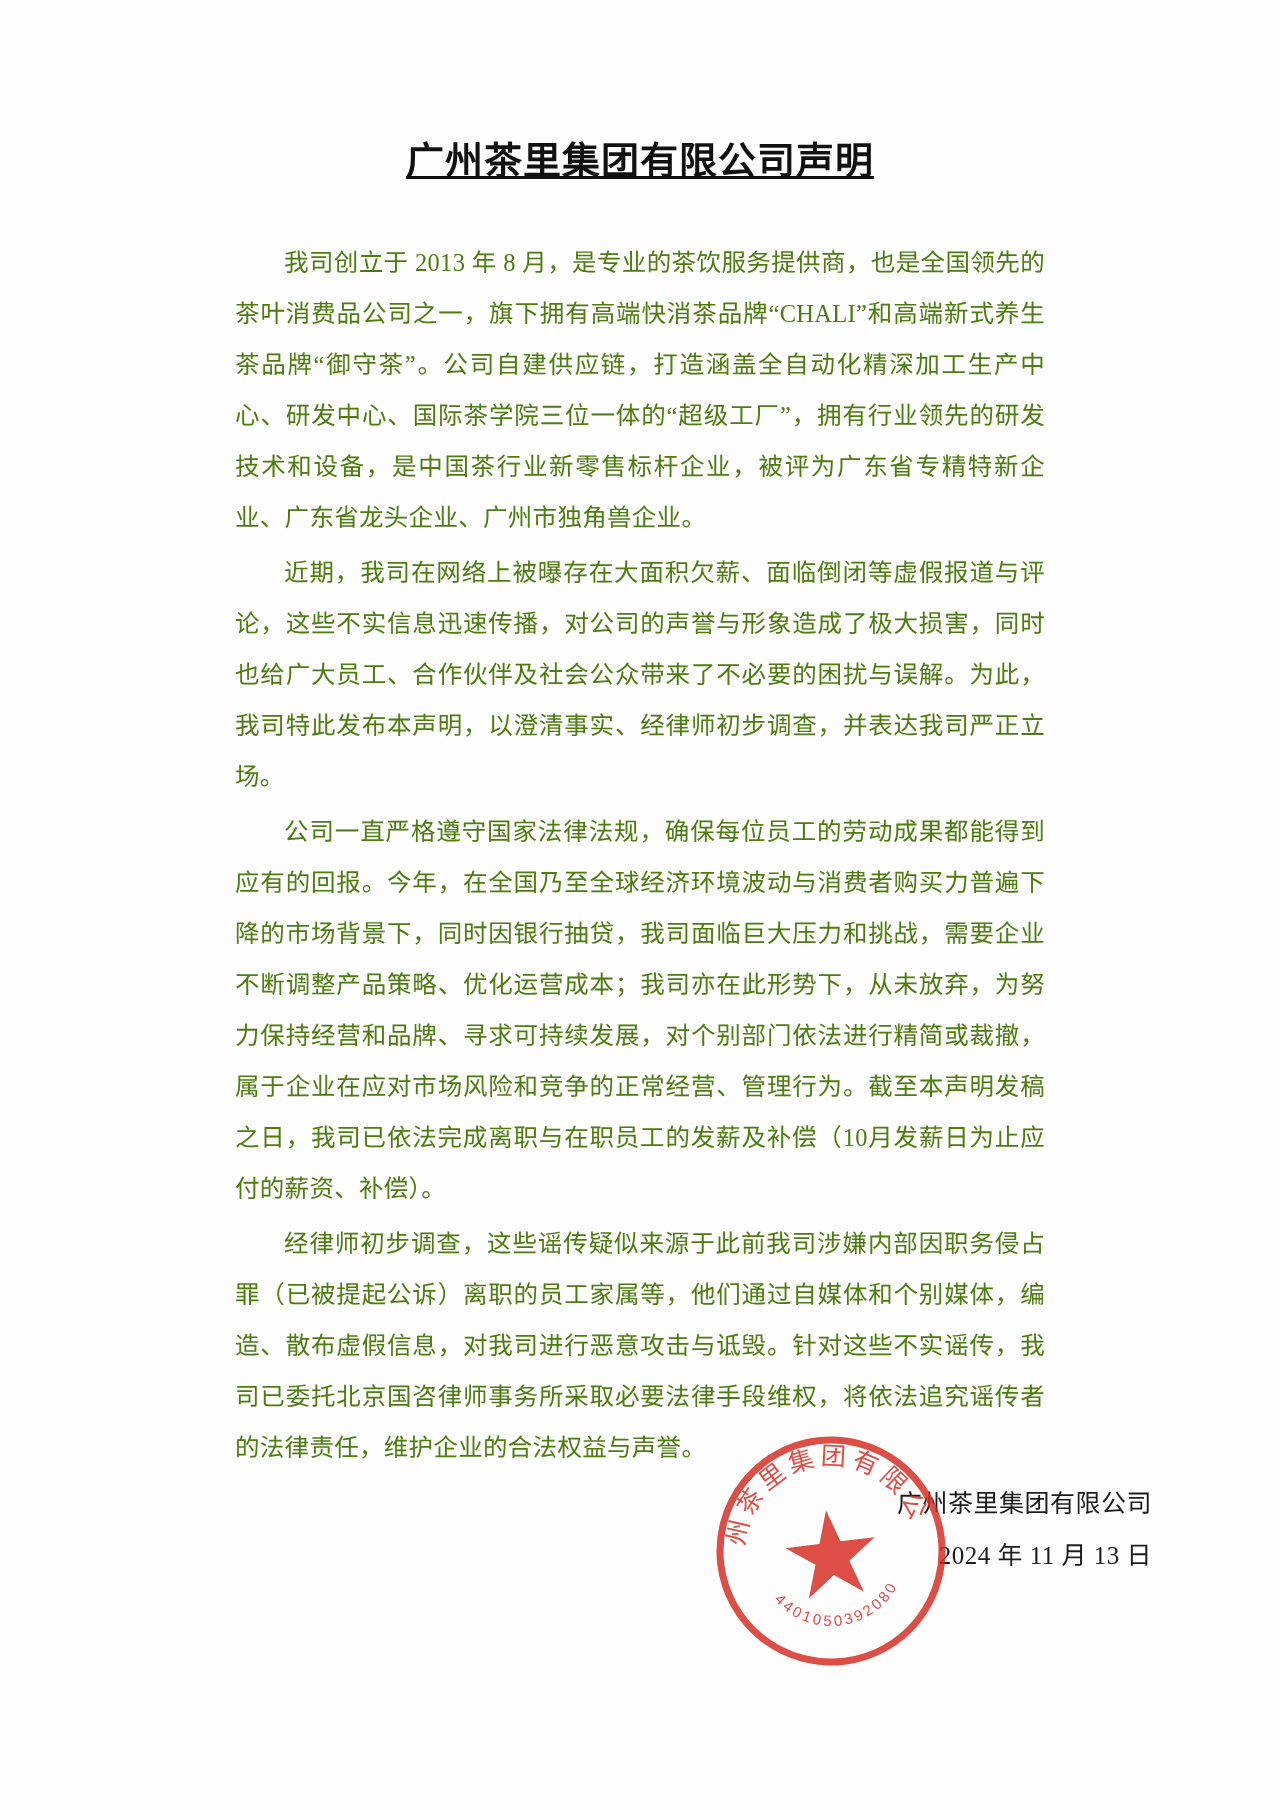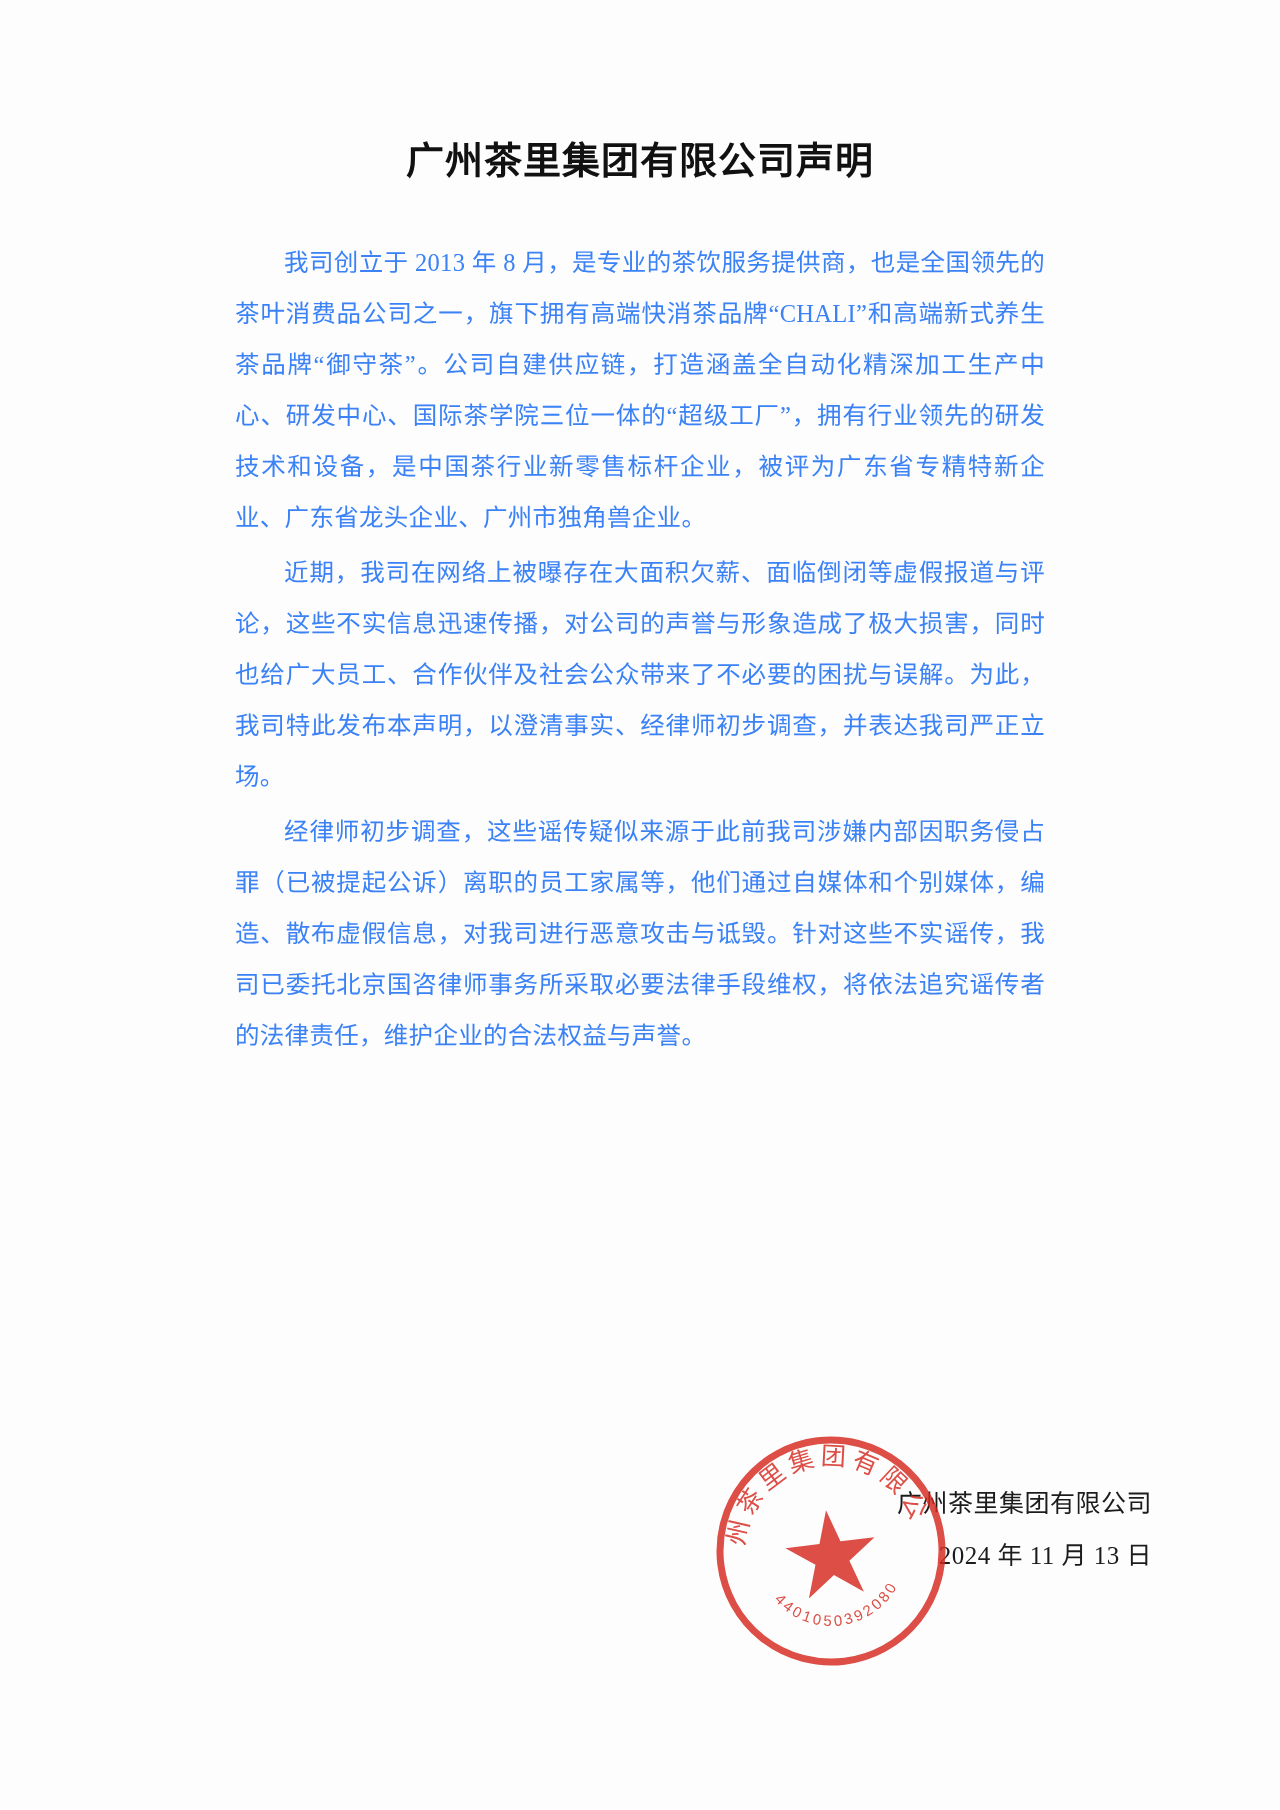--- a/index.html
+++ b/index.html
@@ -26,36 +26,37 @@
 
   .doc-title {
     text-align: center;
     font-size: 38px;
     font-weight: bold;
     letter-spacing: 1px;
     margin: 0;
     padding-top: 130px;
     color: #111;
     font-family: "Liberation Serif", "DejaVu Serif", serif;
+    text-decoration: underline;
   }
 
   .body-wrap {
     margin: 0 auto;
     width: 810px;
     padding-top: 52px;
   }
 
   .para {
     font-size: 24.5px;
     line-height: 51px;
     text-align: justify;
     text-justify: inter-ideograph;
     text-indent: 49px;
     margin: 0 0 4px 0;
-    color: #3b82f6;
+    color: #4d7c0f;
     letter-spacing: 0.3px;
   }
 
   
   .sign-block {
     position: absolute;
     right: 128px;
     top: 1478px;
     width: 420px;
     text-align: right;
@@ -88,20 +89,21 @@
 </head>
 <body>
 
 <div class="page">
 
   <h1 class="doc-title">广州茶里集团有限公司声明</h1>
 
   <div class="body-wrap">
     <p class="para">我司创立于 2013 年 8 月，是专业的茶饮服务提供商，也是全国领先的茶叶消费品公司之一，旗下拥有高端快消茶品牌“CHALI”和高端新式养生茶品牌“御守茶”。公司自建供应链，打造涵盖全自动化精深加工生产中心、研发中心、国际茶学院三位一体的“超级工厂”，拥有行业领先的研发技术和设备，是中国茶行业新零售标杆企业，被评为广东省专精特新企业、广东省龙头企业、广州市独角兽企业。</p>
     <p class="para">近期，我司在网络上被曝存在大面积欠薪、面临倒闭等虚假报道与评论，这些不实信息迅速传播，对公司的声誉与形象造成了极大损害，同时也给广大员工、合作伙伴及社会公众带来了不必要的困扰与误解。为此，我司特此发布本声明，以澄清事实、经律师初步调查，并表达我司严正立场。</p>
+    <p class="para">公司一直严格遵守国家法律法规，确保每位员工的劳动成果都能得到应有的回报。今年，在全国乃至全球经济环境波动与消费者购买力普遍下降的市场背景下，同时因银行抽贷，我司面临巨大压力和挑战，需要企业不断调整产品策略、优化运营成本；我司亦在此形势下，从未放弃，为努力保持经营和品牌、寻求可持续发展，对个别部门依法进行精简或裁撤，属于企业在应对市场风险和竞争的正常经营、管理行为。截至本声明发稿之日，我司已依法完成离职与在职员工的发薪及补偿（10月发薪日为止应付的薪资、补偿）。</p>
     <p class="para">经律师初步调查，这些谣传疑似来源于此前我司涉嫌内部因职务侵占罪（已被提起公诉）离职的员工家属等，他们通过自媒体和个别媒体，编造、散布虚假信息，对我司进行恶意攻击与诋毁。针对这些不实谣传，我司已委托北京国咨律师事务所采取必要法律手段维权，将依法追究谣传者的法律责任，维护企业的合法权益与声誉。</p>
     <div class="footer-space"></div>
   </div>
 
   <div class="sign-block">
     <div class="sign-line">广州茶里集团有限公司</div>
     <div class="sign-line">2024 年 11 月 13 日</div>
   </div>
 
   <div class="seal">

